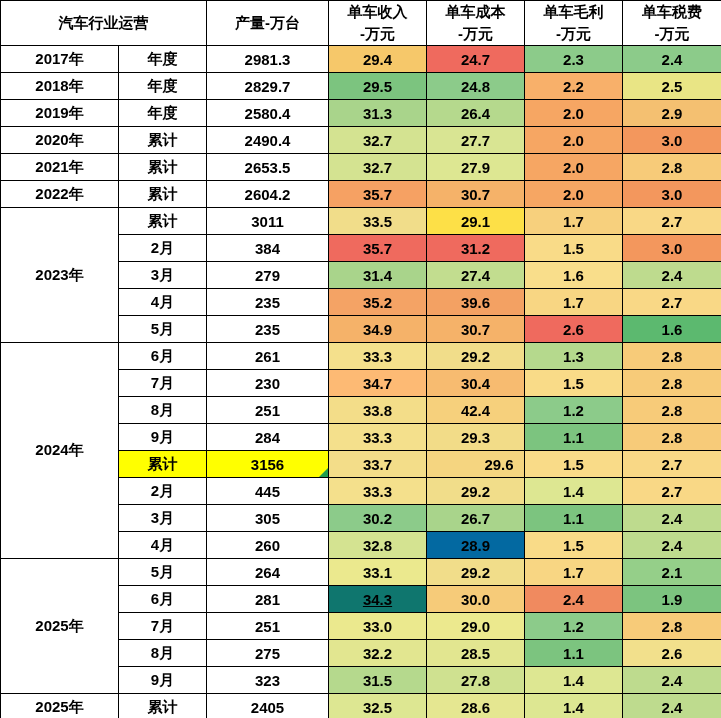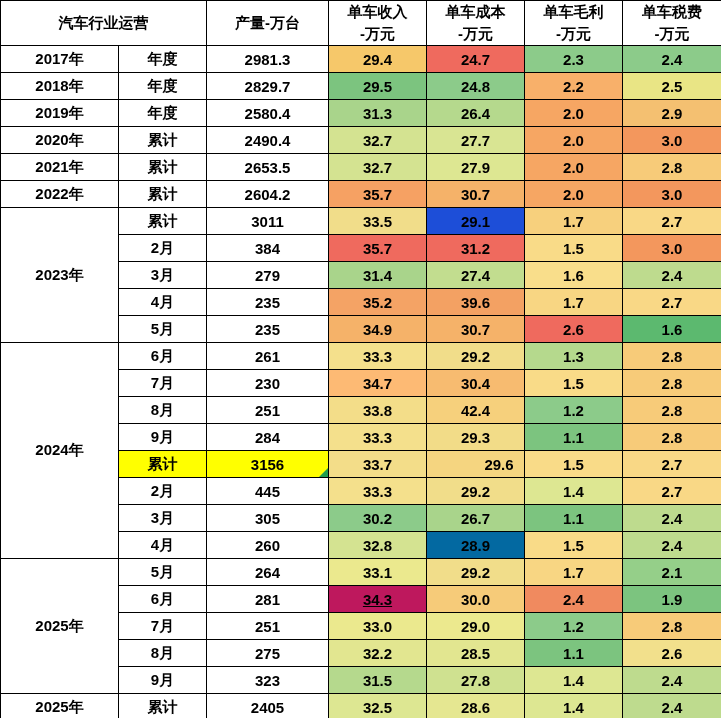--- a/index.html
+++ b/index.html
@@ -140,21 +140,21 @@
         <td style="background: rgb(246, 161, 99);">35.7</td>
         <td style="background: rgb(245, 178, 105);">30.7</td>
         <td style="background: rgb(246, 166, 99);">2.0</td>
         <td style="background: rgb(243, 151, 93);">3.0</td>
       </tr>
       <tr>
         <td class="year-label" rowspan="5">2023年</td>
         <td>累计</td>
         <td>3011</td>
         <td style="background: rgb(241, 221, 138);">33.5</td>
-        <td style="background: #1d4ed8;">29.1</td>
+        <td style="background: #fde047;">29.1</td>
         <td style="background: rgb(247, 208, 125);">1.7</td>
         <td style="background: rgb(249, 216, 134);">2.7</td>
       </tr>
       <tr>
         <td>2月</td>
         <td>384</td>
         <td style="background: rgb(239, 106, 94);">35.7</td>
         <td style="background: rgb(239, 106, 94);">31.2</td>
         <td style="background: rgb(249, 219, 136);">1.5</td>
         <td style="background: rgb(243, 151, 93);">3.0</td>
@@ -253,21 +253,21 @@
         <td>5月</td>
         <td>264</td>
         <td style="background: rgb(235, 233, 142);">33.1</td>
         <td style="background: rgb(241, 221, 138);">29.2</td>
         <td style="background: rgb(248, 214, 131);">1.7</td>
         <td style="background: rgb(149, 207, 137);">2.1</td>
       </tr>
       <tr>
         <td>6月</td>
         <td>281</td>
-        <td style="background: #be185d; text-decoration: underline;">34.3</td>
+        <td style="background: #0f766e; text-decoration: underline;">34.3</td>
         <td style="background: rgb(246, 203, 121);">30.0</td>
         <td style="background: rgb(240, 138, 95);">2.4</td>
         <td style="background: rgb(124, 196, 127);">1.9</td>
       </tr>
       <tr>
         <td>7月</td>
         <td>251</td>
         <td style="background: rgb(235, 233, 142);">33.0</td>
         <td style="background: rgb(236, 233, 142);">29.0</td>
         <td style="background: rgb(140, 203, 138);">1.2</td>

